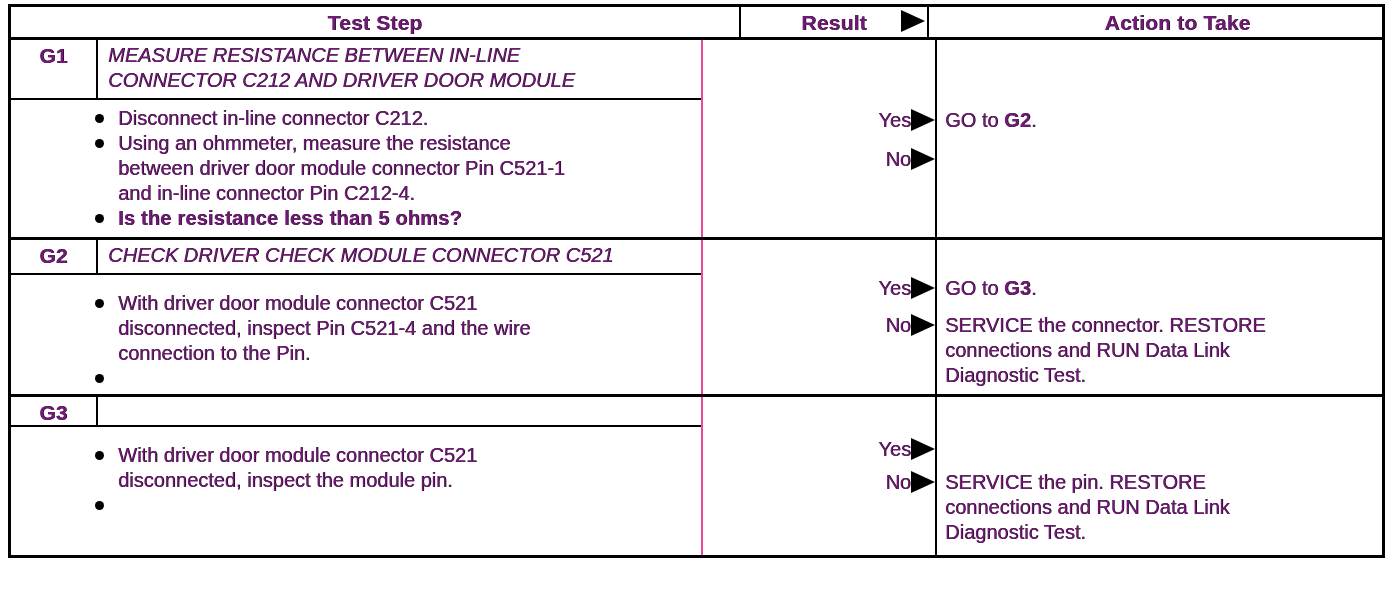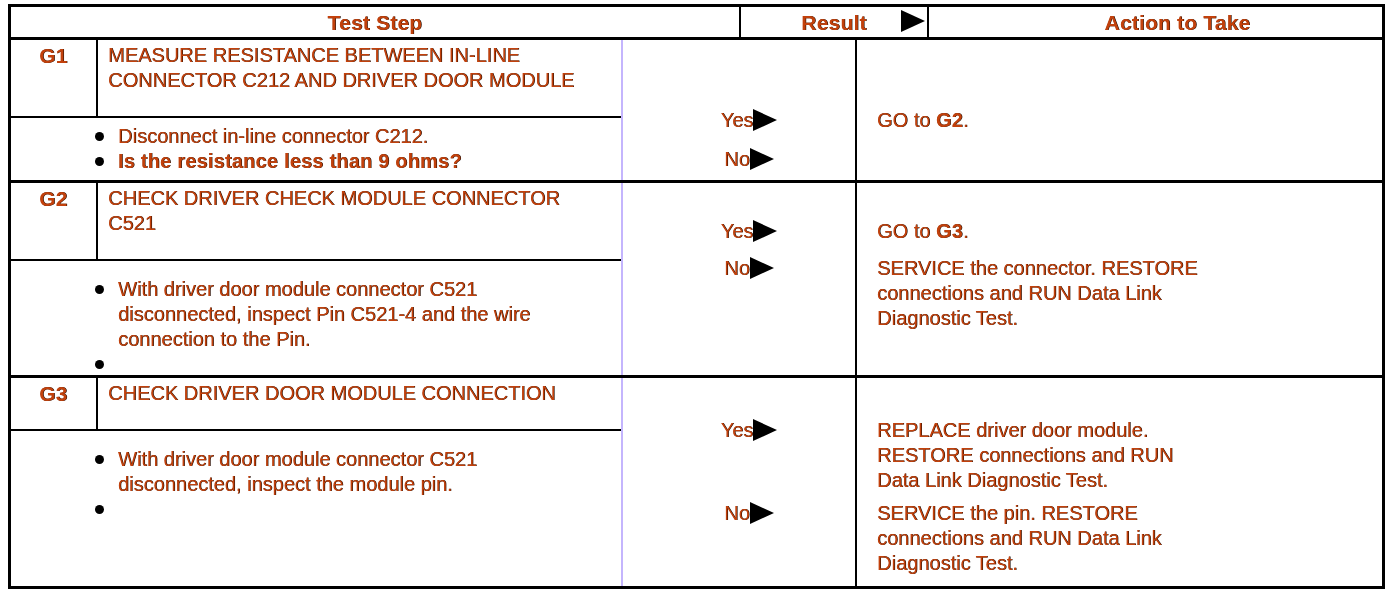--- a/index.html
+++ b/index.html
@@ -3,21 +3,21 @@
 <meta charset="utf-8">
 <style>
   * { box-sizing: border-box; margin: 0; padding: 0; }
   html, body { background: #e8e8e8; }
   .page {
     position: relative;
     width: 1392px;
     height: 610px;
     background: #ffffff;
     font-family: "Liberation Sans", sans-serif;
-    color: #c2410c;
+    color: #701a75;
     font-size: 20px;
     line-height: 25px;
     text-shadow: 0.5px 0 0 #000; 
     overflow: hidden;
   }
   .diag-table {
     position: absolute;
     left: 8px;
     top: 4px;
     width: 1377px;
@@ -33,42 +33,42 @@
   .arrow {
     width: 0; height: 0;
     border-top: 11px solid transparent;
     border-bottom: 11px solid transparent;
     border-left: 24px solid #000;
   }
   .h-result .arrow { position: absolute; right: 2px; top: 3px; }
   
   .step { display: flex; border-bottom: 3px solid #000; align-items: stretch; }
   .step:last-child { border-bottom: none; }
-  .step-left { width: 612px; border-right: 2px solid #c4b5fd; flex: none; }
+  .step-left { width: 692px; border-right: 2px solid #ec4899; flex: none; }
   .title-row { display: flex; border-bottom: 2px solid #000; }
   .g-cell {
     width: 87px; flex: none;
     border-right: 2px solid #000;
     text-align: center; font-weight: 700; font-size: 21px;
     padding-top: 3px;
   }
-  .t-cell { flex: 1; padding: 3px 10px 23px 10px; white-space: pre-line; }
+  .t-cell { flex: 1; padding: 3px 10px 5px 10px; white-space: pre-line; font-style: italic; }
   .bullets { padding: 6px 20px 6px 84px; }
   .g2-left .bullets, .g3-left .bullets { padding-top: 16px; }
   .bullet { display: flex; }
   .dot { width: 9px; height: 9px; border-radius: 50%; background: #000; margin-top: 8px; margin-right: 14px; flex: none; }
   .b-text { white-space: pre-line; }
   .q { font-weight: 700; }
   
   .step-right { flex: 1; position: relative; }
   .v-divider { position: absolute; left: 232px; top: 0; bottom: 0; width: 2px; background: #000; }
   .outcome { display: flex; align-items: flex-start; }
-  .o-result { width: 234px; flex: none; display: flex; justify-content: center; align-items: flex-start; padding-left: 20px; }
+  .o-result { width: 234px; flex: none; display: flex; justify-content: flex-end; align-items: flex-start; padding-left: 20px; }
   .o-result .arrow { margin-right: 2px; margin-top: 1px; }
-  .o-action { flex: 1; padding-left: 20px; padding-right: 4px; white-space: pre-line; }
+  .o-action { flex: 1; padding-left: 8px; padding-right: 4px; white-space: pre-line; }
   .g1-right { padding-top: 68px; }
   .g1-right .outcome + .outcome { margin-top: 14px; }
   .g2-right { padding-top: 36px; padding-bottom: 6px; }
   .g2-right .outcome + .outcome { margin-top: 12px; }
   .g3-right { padding-top: 40px; padding-bottom: 10px; }
   .g3-right .outcome + .outcome { margin-top: 8px; }
   b, .q, .g-cell, .header-row { letter-spacing: 0.2px; }
 </style>
 </head>
 <body>
@@ -92,21 +92,27 @@
           <div class="t-cell">MEASURE RESISTANCE BETWEEN IN-LINE
 CONNECTOR C212 AND DRIVER DOOR MODULE</div>
         </div>
         <div class="bullets">
           <div class="bullet">
             <span class="dot"></span>
             <span class="b-text">Disconnect in-line connector C212.</span>
           </div>
           <div class="bullet">
             <span class="dot"></span>
-            <span class="b-text q">Is the resistance less than 9 ohms?</span>
+            <span class="b-text">Using an ohmmeter, measure the resistance
+between driver door module connector Pin C521-1
+and in-line connector Pin C212-4.</span>
+          </div>
+          <div class="bullet">
+            <span class="dot"></span>
+            <span class="b-text q">Is the resistance less than 5 ohms?</span>
           </div>
         </div>
       </div>
       <div class="step-right g1-right">
         <div class="v-divider"></div>
         <div class="outcome">
           <div class="o-result">
             <span>Yes</span>
             <span class="arrow"></span>
           </div>
@@ -157,43 +163,39 @@
 connections and RUN Data Link
 Diagnostic Test.</div>
         </div>
       </div>
     </div>
 
     <div class="step">
       <div class="step-left g3-left">
         <div class="title-row">
           <div class="g-cell">G3</div>
-          <div class="t-cell">CHECK DRIVER DOOR MODULE CONNECTION</div>
         </div>
         <div class="bullets">
           <div class="bullet">
             <span class="dot"></span>
             <span class="b-text">With driver door module connector C521
 disconnected, inspect the module pin.</span>
           </div>
           <div class="bullet">
             <span class="dot"></span>
           </div>
         </div>
       </div>
       <div class="step-right g3-right">
         <div class="v-divider"></div>
         <div class="outcome">
           <div class="o-result">
             <span>Yes</span>
             <span class="arrow"></span>
           </div>
-          <div class="o-action">REPLACE driver door module.
-RESTORE connections and RUN
-Data Link Diagnostic Test.</div>
         </div>
         <div class="outcome">
           <div class="o-result">
             <span>No</span>
             <span class="arrow"></span>
           </div>
           <div class="o-action">SERVICE the pin. RESTORE
 connections and RUN Data Link
 Diagnostic Test.</div>
         </div>

